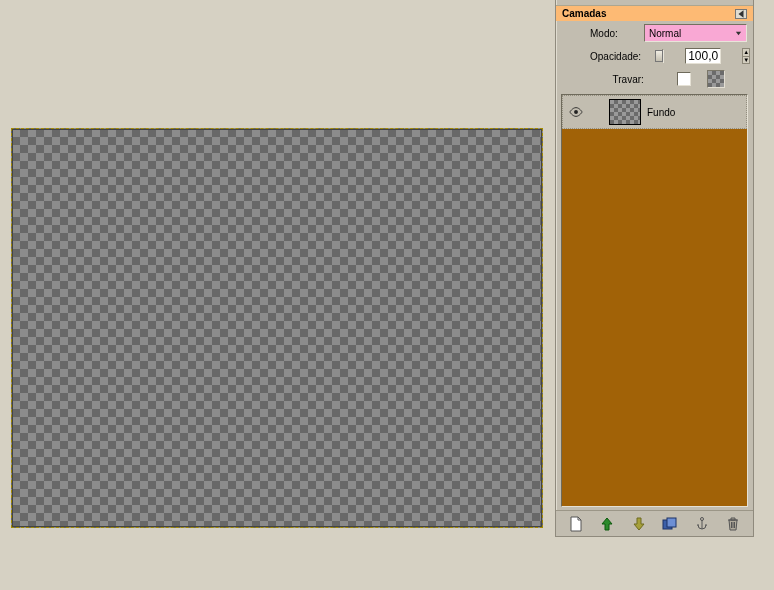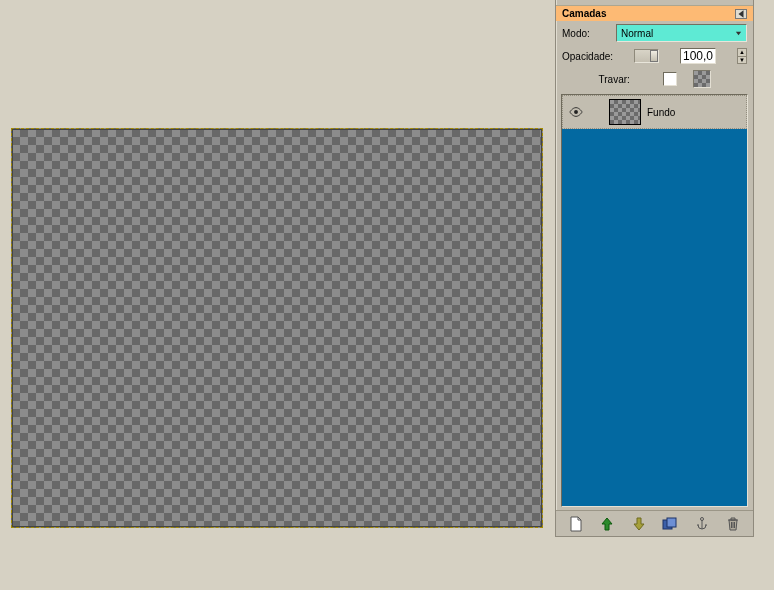--- a/index.html
+++ b/index.html
@@ -64,30 +64,30 @@
     display: flex; align-items: center; justify-content: center;
     font-size: 7px; line-height: 1;
   }
 
   .row {
     display: flex;
     align-items: center;
     padding: 3px 6px;
     gap: 6px;
   }
-  .row label { flex: 0 0 48px; }
+  .row label { flex: 0 0 48px; margin-left: 28px; }
 
   .mode-select {
     flex: 1;
     height: 18px;
     display: flex;
     align-items: center;
     justify-content: space-between;
     padding: 0 4px;
-    background: #5eead4;
+    background: #f9a8d4;
     border-top: 1px solid #73705f;
     border-left: 1px solid #73705f;
     border-right: 1px solid #e8e5da;
     border-bottom: 1px solid #e8e5da;
     font-size: 10px;
     cursor: pointer;
     gap: 32px;
   }
   .mode-select .caret {
     width: 7px; height: 7px;
@@ -158,21 +158,21 @@
     border-top: 1px solid #6e6a5b;
     border-left: 1px solid #6e6a5b;
     border-right: 1px solid #e5e1d5;
     border-bottom: 1px solid #e5e1d5;
   }
 
   
   .layer-list {
     margin: 3px 5px 3px 5px;
     flex: 1;
-    background: #0369a1;
+    background: #a16207;
     border-top: 1px solid #6e6a5b;
     border-left: 1px solid #6e6a5b;
     border-right: 1px solid #e5e1d5;
     border-bottom: 1px solid #e5e1d5;
     overflow: hidden;
   }
   .layer-item {
     display: flex;
     align-items: center;
     height: 34px;

